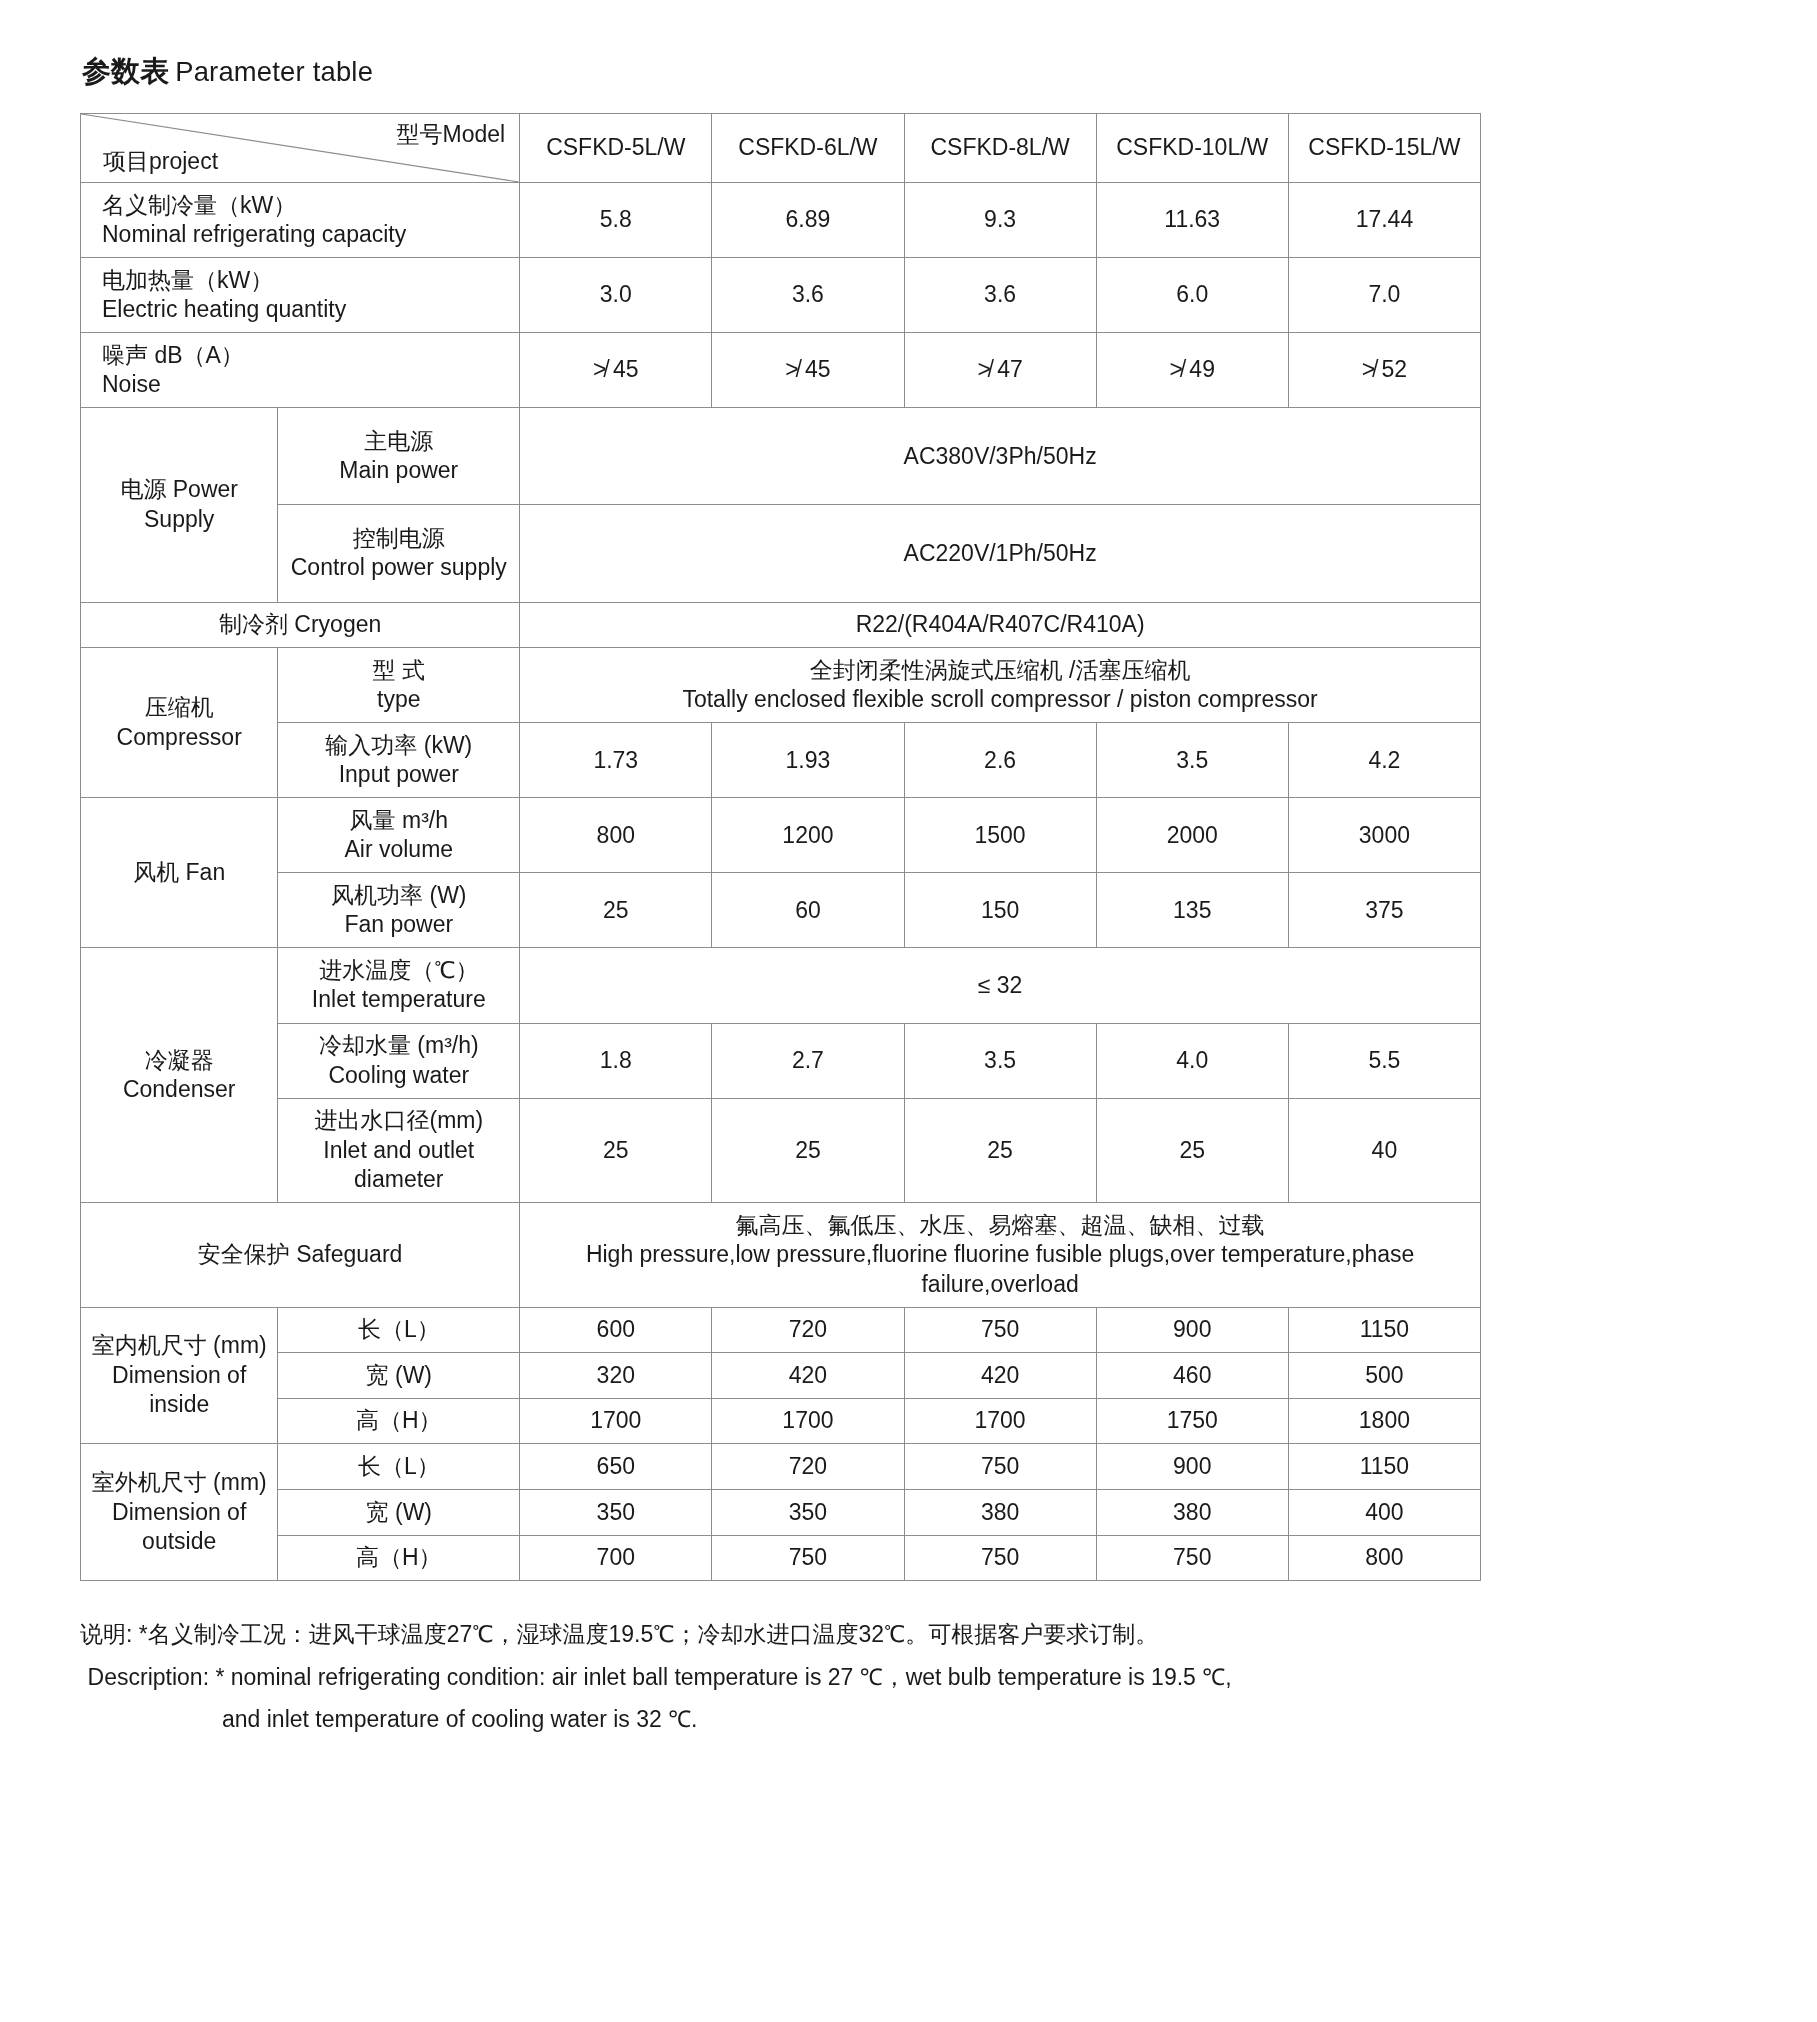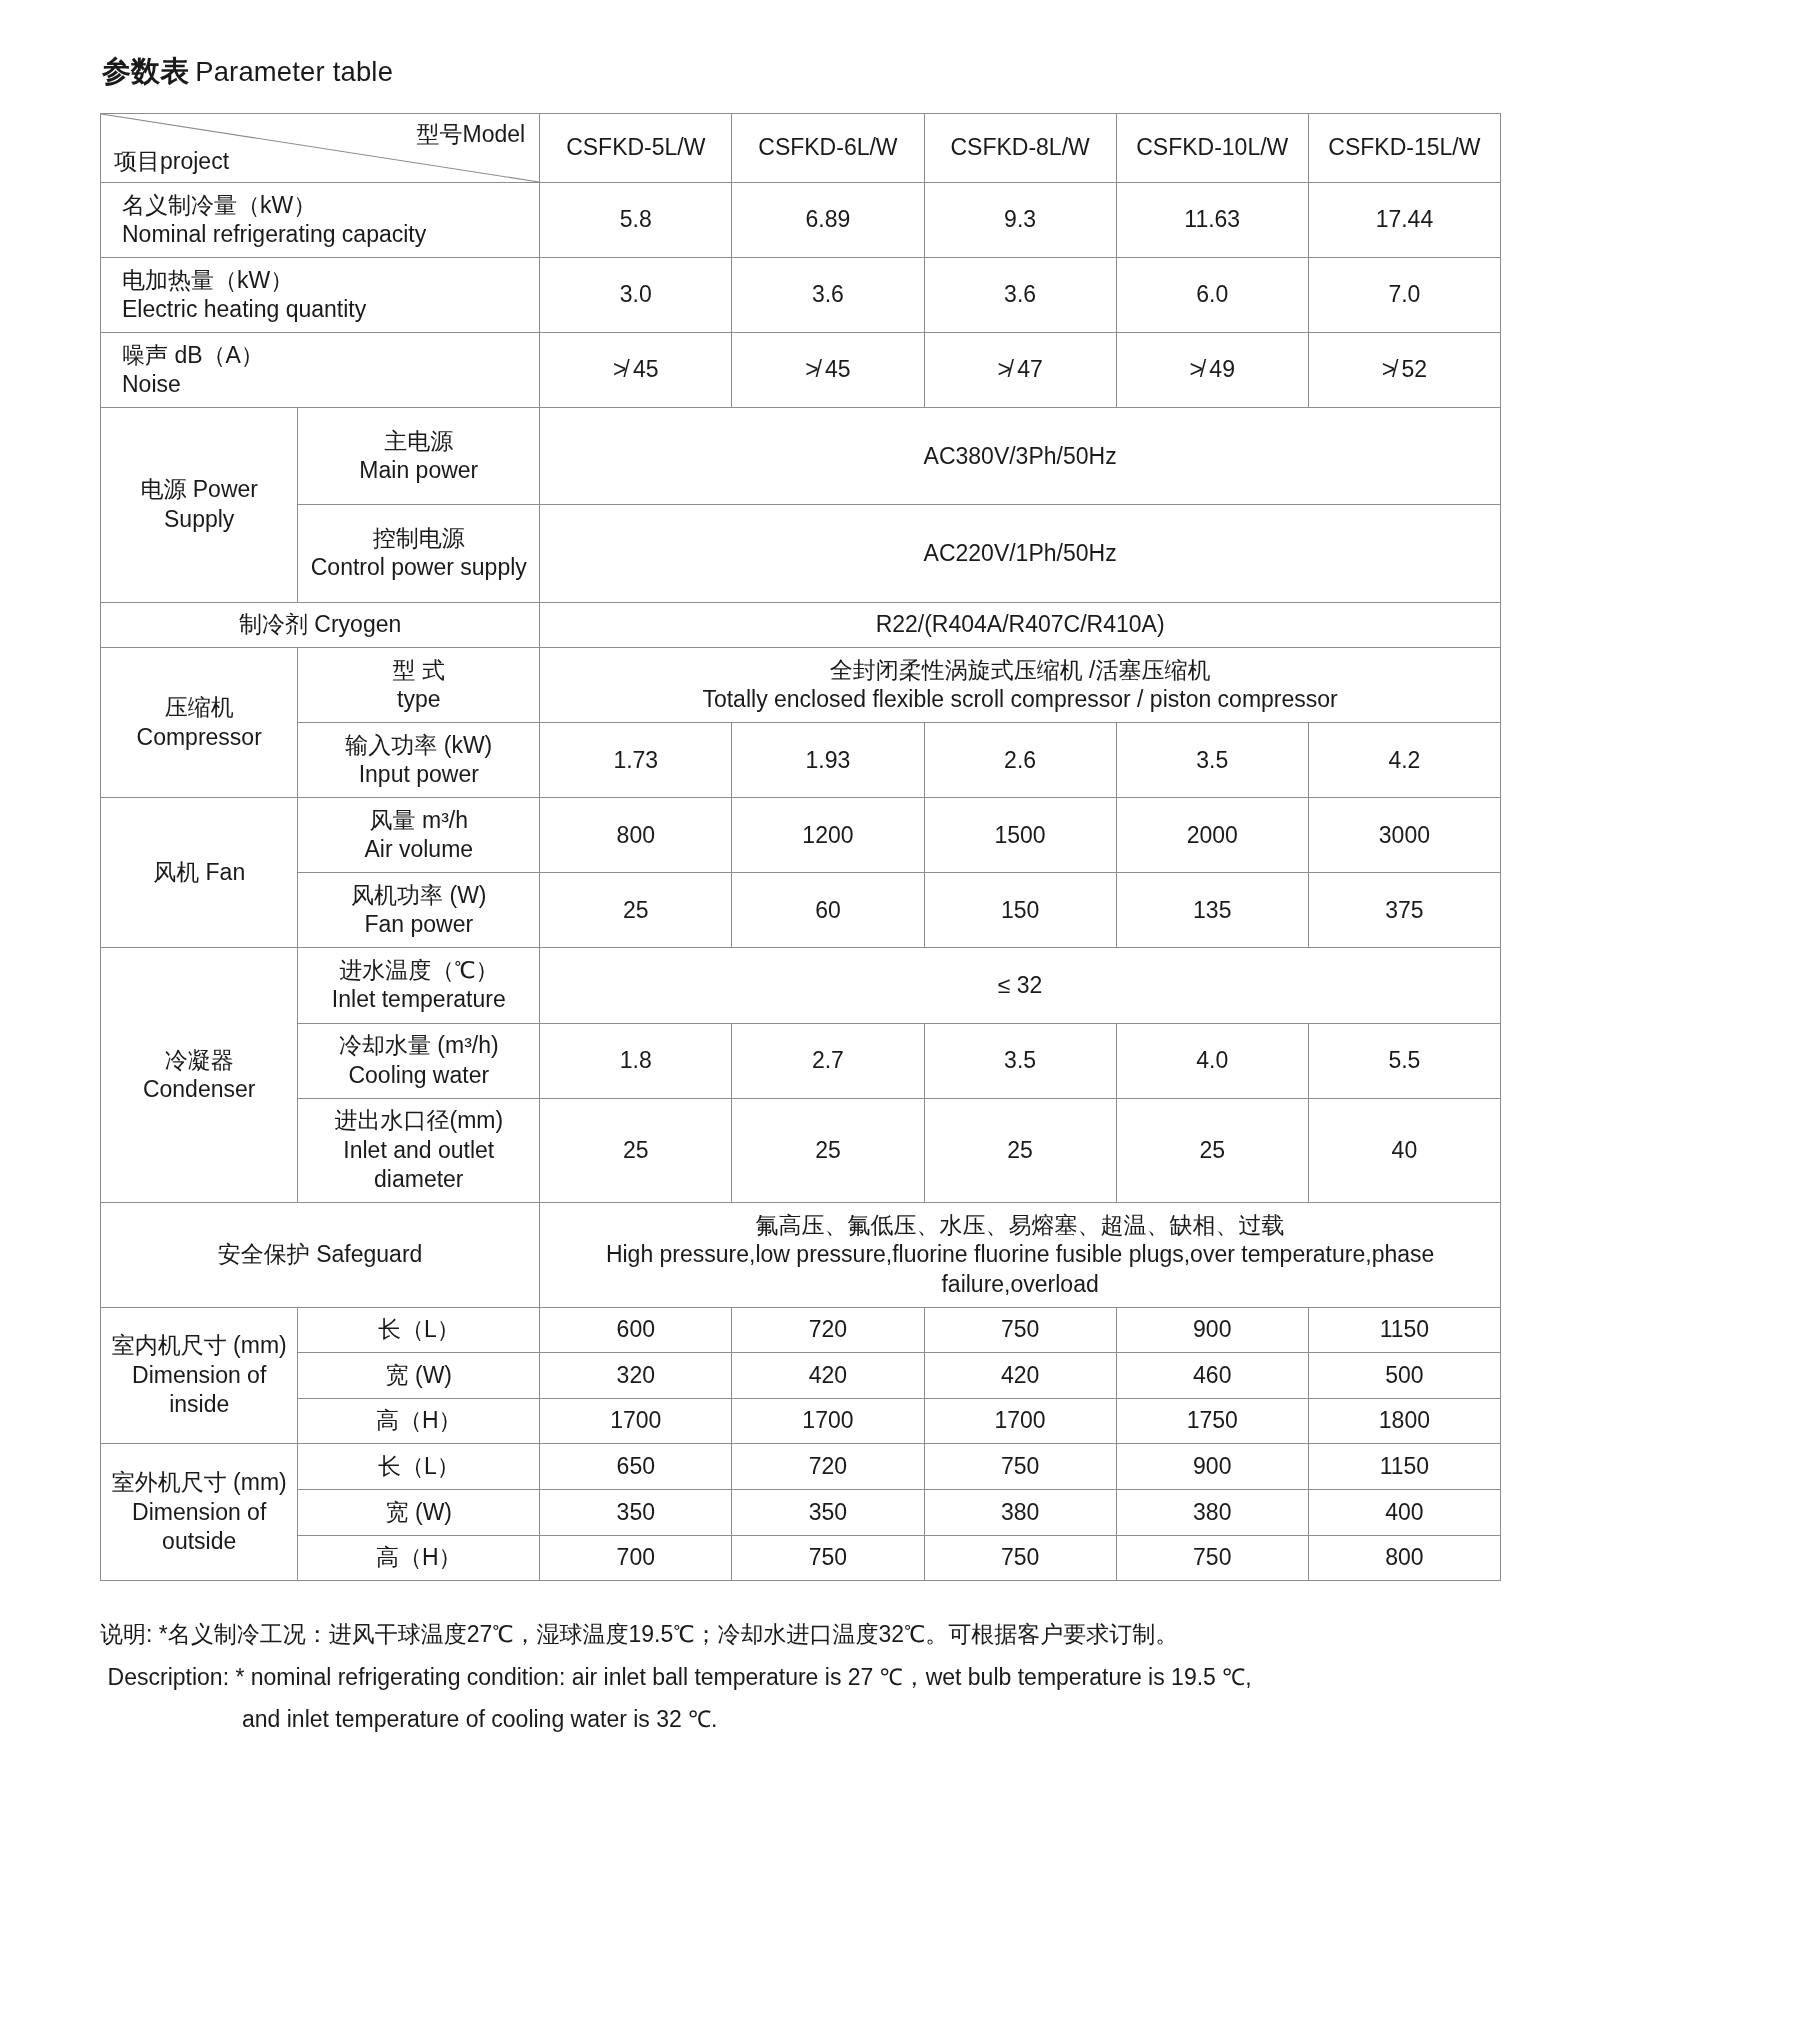--- a/index.html
+++ b/index.html
@@ -11,21 +11,21 @@
     width: 1817px;
     min-height: 2022px;
     font-family: "Liberation Sans", sans-serif;
     color: #1a1a1a;
     -webkit-font-smoothing: antialiased;
   }
   .page {
     width: 1510px;
     min-height: 2022px;
     box-sizing: border-box;
-    padding: 38px 114px 38px 100px;
+    padding: 38px 114px 38px 80px;
     position: relative;
   }
   .title {
     font-size: 28px;
     margin: 14px 0 21px 1.9px;
     letter-spacing: 0.2px;
     white-space: nowrap;
   }
   .title .cn {
     font-weight: bold;
@@ -73,21 +73,21 @@
     pointer-events: none;
   }
   .diag .model {
     position: absolute;
     right: 14px;
     top: 5.7px;
     font-size: 23px;
   }
   .diag .project {
     position: absolute;
-    left: 13px;
+    left: 22px;
     bottom: 5.7px;
     font-size: 23px;
   }
   .model-head { font-size: 23px; }
 
   .left-group {
     font-size: 23px;
     line-height: 1.5;
   }
   .wide-center {

